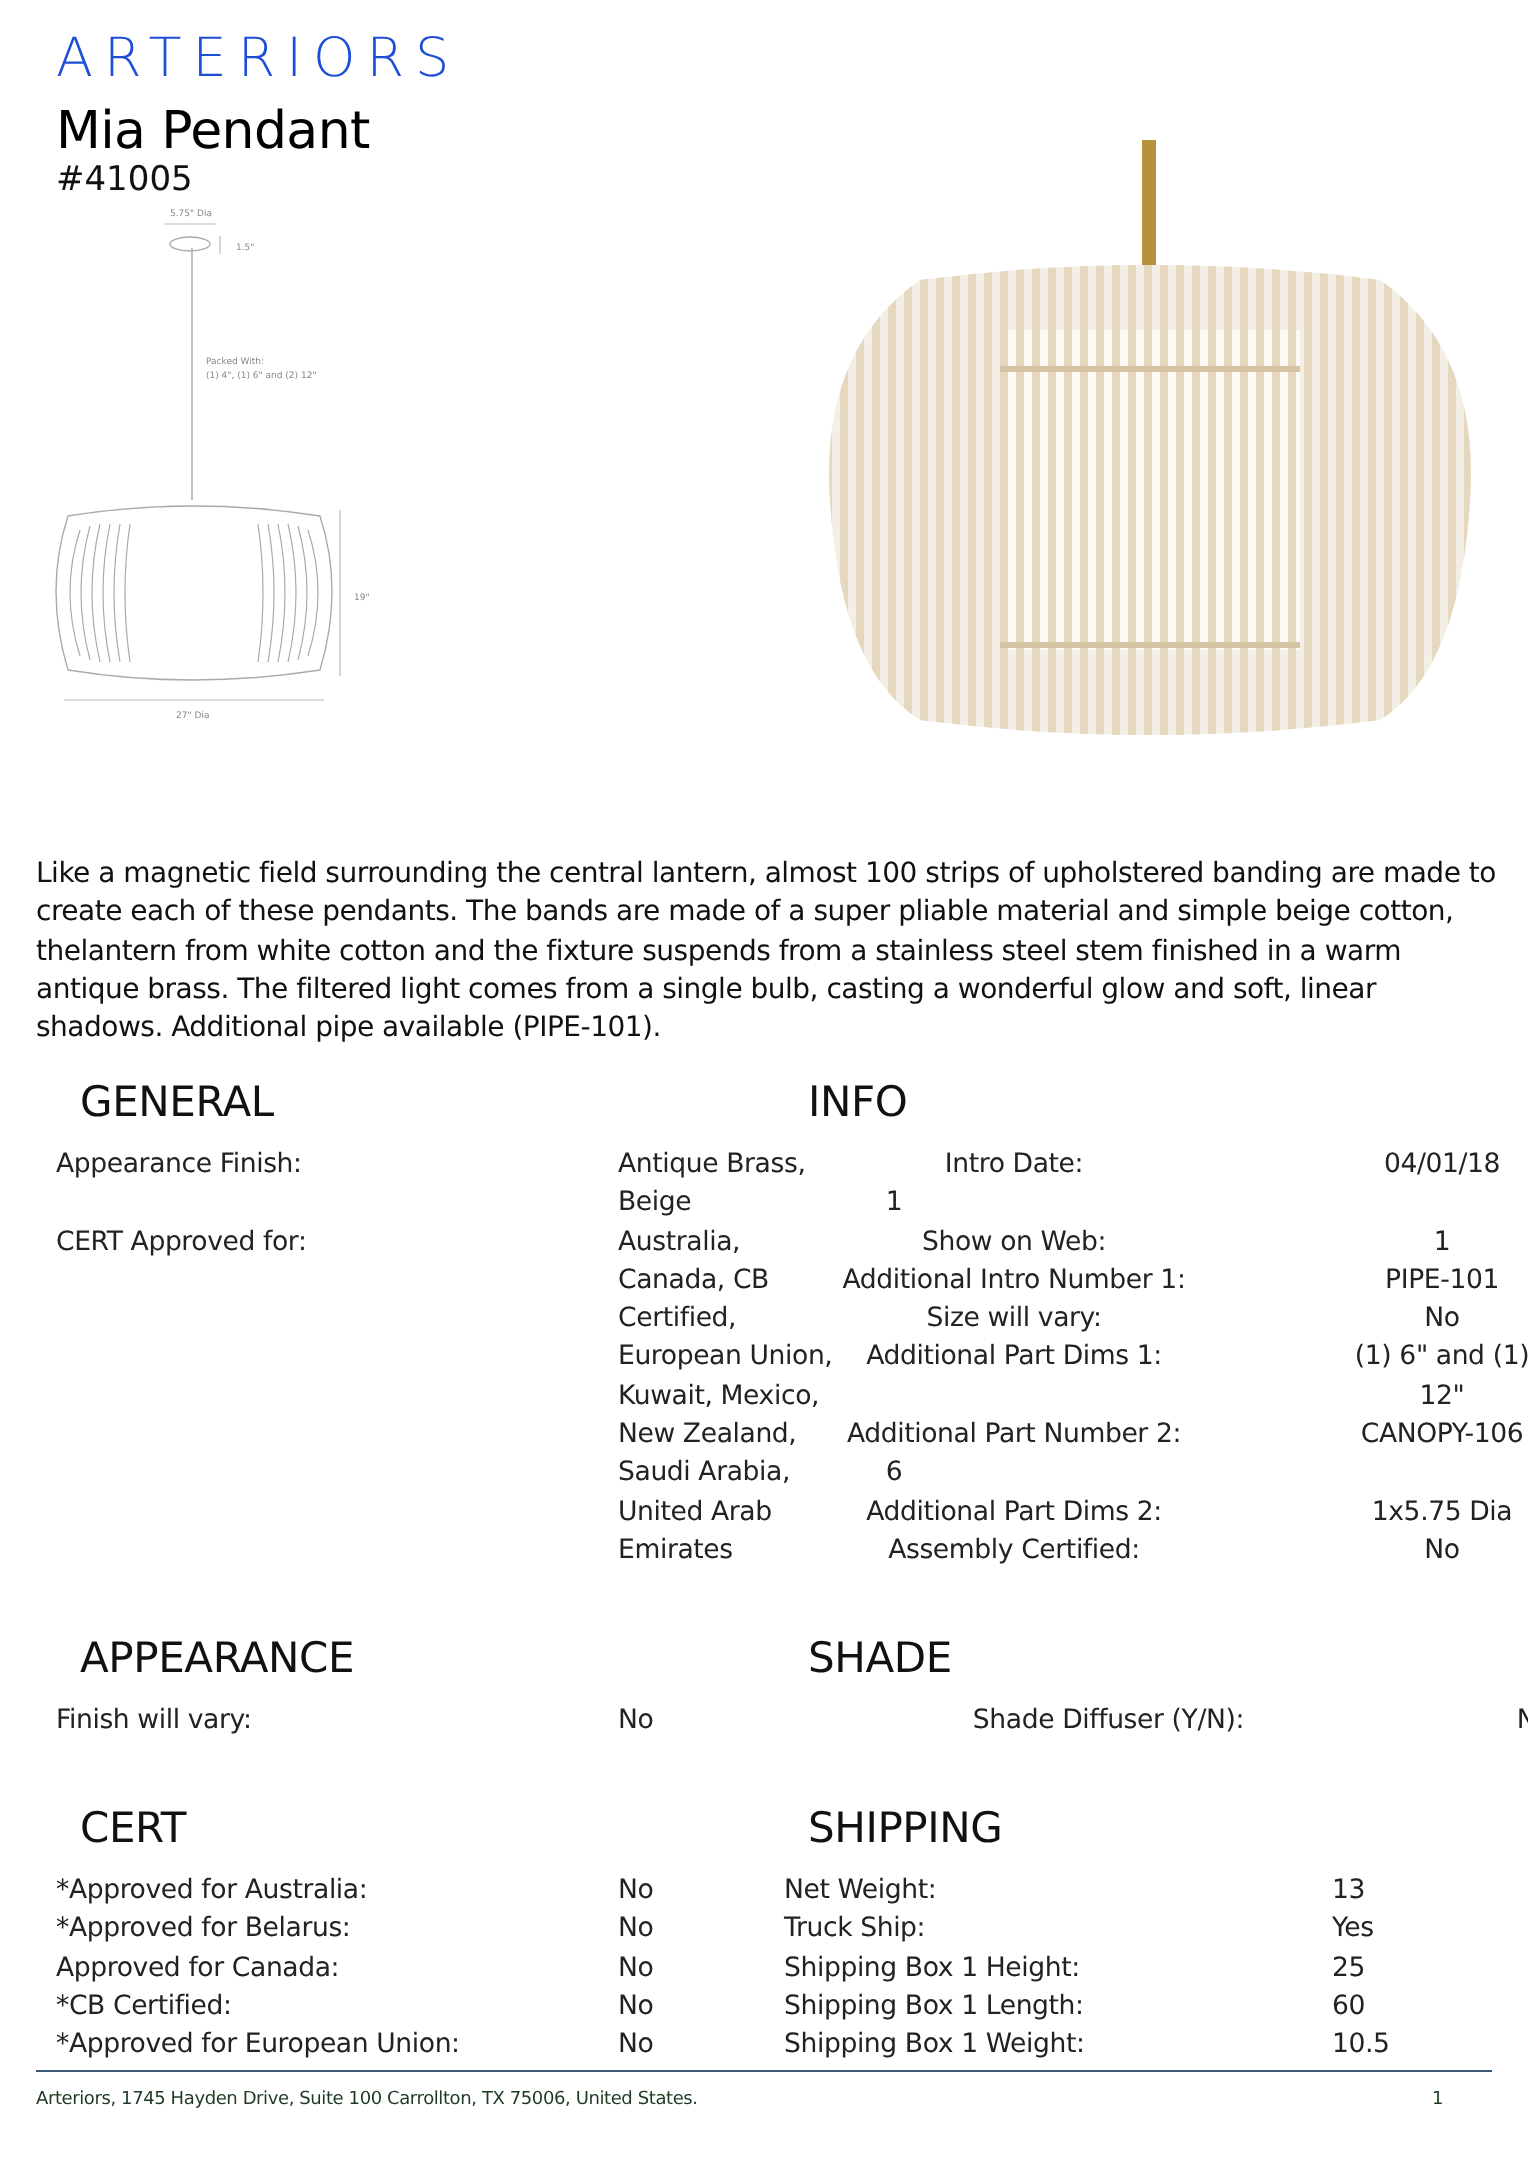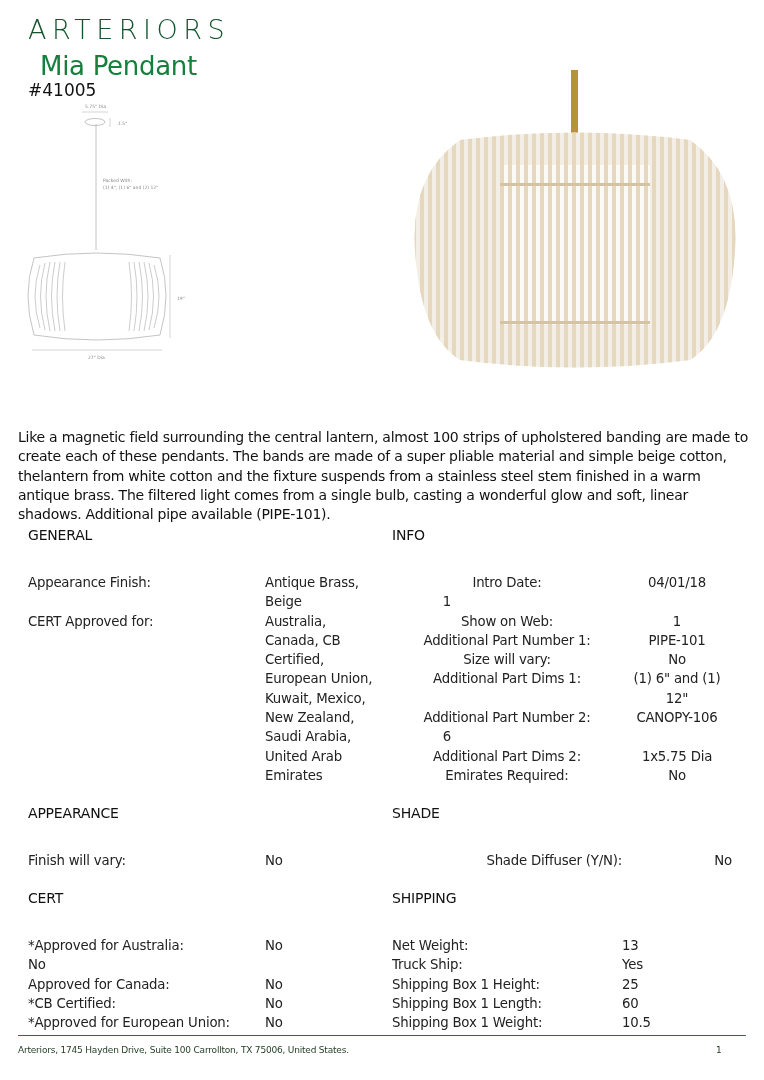--- a/index.html
+++ b/index.html
@@ -1,29 +1,29 @@
 <!DOCTYPE html>
 <html><head>
 <meta charset="utf-8">
 <style>
   html, body { margin:0; padding:0; background:#ffffff; }
   body { width:764px; height:1080px; position:relative; overflow:hidden; font-family:"Liberation Sans", sans-serif; color:#1a1a1a; }
-  .brand { position:absolute; left:28px; top:14px; font-size:27px; letter-spacing:5.5px; color:#14532d; font-weight:normal; font-family:"DejaVu Sans", sans-serif; font-weight:300; }
-  .title { position:absolute; left:40px; top:51px; font-size:26px; color:#15803d; font-family:"DejaVu Sans", sans-serif; letter-spacing:-0.3px;text-align:center; }
+  .brand { position:absolute; left:28px; top:14px; font-size:27px; letter-spacing:5.5px; color:#1d4ed8; font-weight:normal; font-family:"DejaVu Sans", sans-serif; font-weight:300; }
+  .title { position:absolute; left:28px; top:51px; font-size:26px; color:#000000; font-family:"DejaVu Sans", sans-serif; letter-spacing:-0.3px;text-align:center; }
   .sku { position:absolute; left:28px; top:80px; font-size:17px; color:#111; font-family:"DejaVu Sans", sans-serif; }
 
   .drawing { position:absolute; left:20px; top:100px; width:180px; height:270px; }
   .photo { position:absolute; left:400px; top:65px; width:350px; height:330px; }
 
   .desc { position:absolute; left:18px; top:428px; width:730px; font-size:14px; line-height:19.3px; color:#111; font-family:"DejaVu Sans", sans-serif; letter-spacing:-0.25px; }
 
   .section { position:absolute; }
-  .section h2 { margin:0; font-size:14px; font-weight:normal; color:#111; font-family:"DejaVu Sans", sans-serif; letter-spacing:-0.2px; }
+  .section h2 { margin:12px; font-size:21px; font-weight:normal; color:#111; font-family:"DejaVu Sans", sans-serif; letter-spacing:-0.2px; }
   .rows { position:absolute; top:46px; left:0; }
-  .row { display:flex; font-size:13.3px; line-height:19.3px; color:#222; font-family:"DejaVu Sans", sans-serif; letter-spacing:-0.2px; }
+  .row { display:flex; font-size:13.3px; line-height:19.3px; color:#222; font-family:"DejaVu Sans", sans-serif; letter-spacing:-0.2px;gap:44px; }
   .row .k { white-space:nowrap; }
   .row .v { white-space:normal; }
   .left .row .k { width:237px; }
   .left .row .v { width:110px; }
   .right .row .k { width:230px; }
   .right .row .v { width:110px; }
 
   .footer-line { position:absolute; left:18px; top:1035px; width:728px; height:1px; background:#3c5a78; }
   .footer { position:absolute; left:18px; top:1045px; font-size:9px; color:#1f3a22; font-family:"DejaVu Sans", sans-serif; letter-spacing:-0.2px; }
   .page-num { position:absolute; left:716px; top:1045px; font-size:9px; color:#1f3a22; font-family:"DejaVu Sans", sans-serif; }
@@ -151,21 +151,21 @@
         <span class="v">04/01/18</span>
       </div>
     <div class="row">
         <span class="v">1</span>
       </div>
     <div class="row">
         <span class="k">Show on Web:</span>
         <span class="v">1</span>
       </div>
     <div class="row">
-        <span class="k">Additional Part Number 1:</span>
+        <span class="k">Additional Intro Number 1:</span>
         <span class="v">PIPE-101</span>
       </div>
     <div class="row">
         <span class="k">Size will vary:</span>
         <span class="v">No</span>
       </div>
     <div class="row">
         <span class="k">Additional Part Dims 1:</span>
         <span class="v">(1) 6" and (1) 12"</span>
       </div>
@@ -174,21 +174,21 @@
         <span class="v">CANOPY-106</span>
       </div>
     <div class="row">
         <span class="v">6</span>
       </div>
     <div class="row">
         <span class="k">Additional Part Dims 2:</span>
         <span class="v">1x5.75 Dia</span>
       </div>
     <div class="row">
-        <span class="k">Emirates Required:</span>
+        <span class="k">Assembly Certified:</span>
         <span class="v">No</span>
       </div>
   </div>
 </div>
 
 <div class="section left" style="left:28px; top:805px;">
   <h2>APPEARANCE</h2>
   <div class="rows">
     <div class="row">
         <span class="k">Finish will vary:</span>
@@ -208,20 +208,21 @@
 </div>
 
 <div class="section left" style="left:28px; top:890px;">
   <h2>CERT</h2>
   <div class="rows">
     <div class="row">
         <span class="k">*Approved for Australia:</span>
         <span class="v">No</span>
       </div>
     <div class="row">
+        <span class="k">*Approved for Belarus:</span>
         <span class="v">No</span>
       </div>
     <div class="row">
         <span class="k">Approved for Canada:</span>
         <span class="v">No</span>
       </div>
     <div class="row">
         <span class="k">*CB Certified:</span>
         <span class="v">No</span>
       </div>

